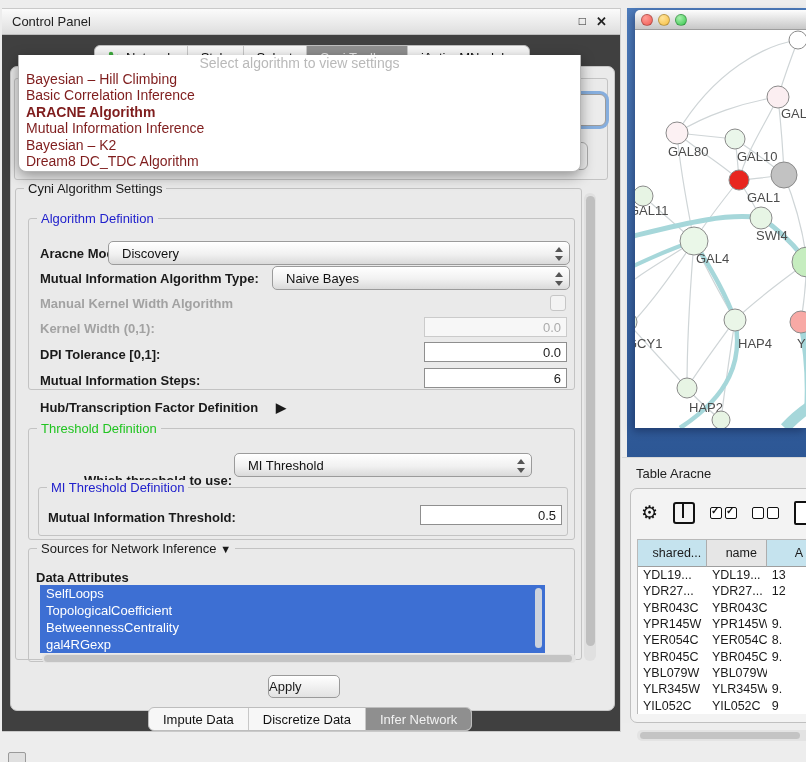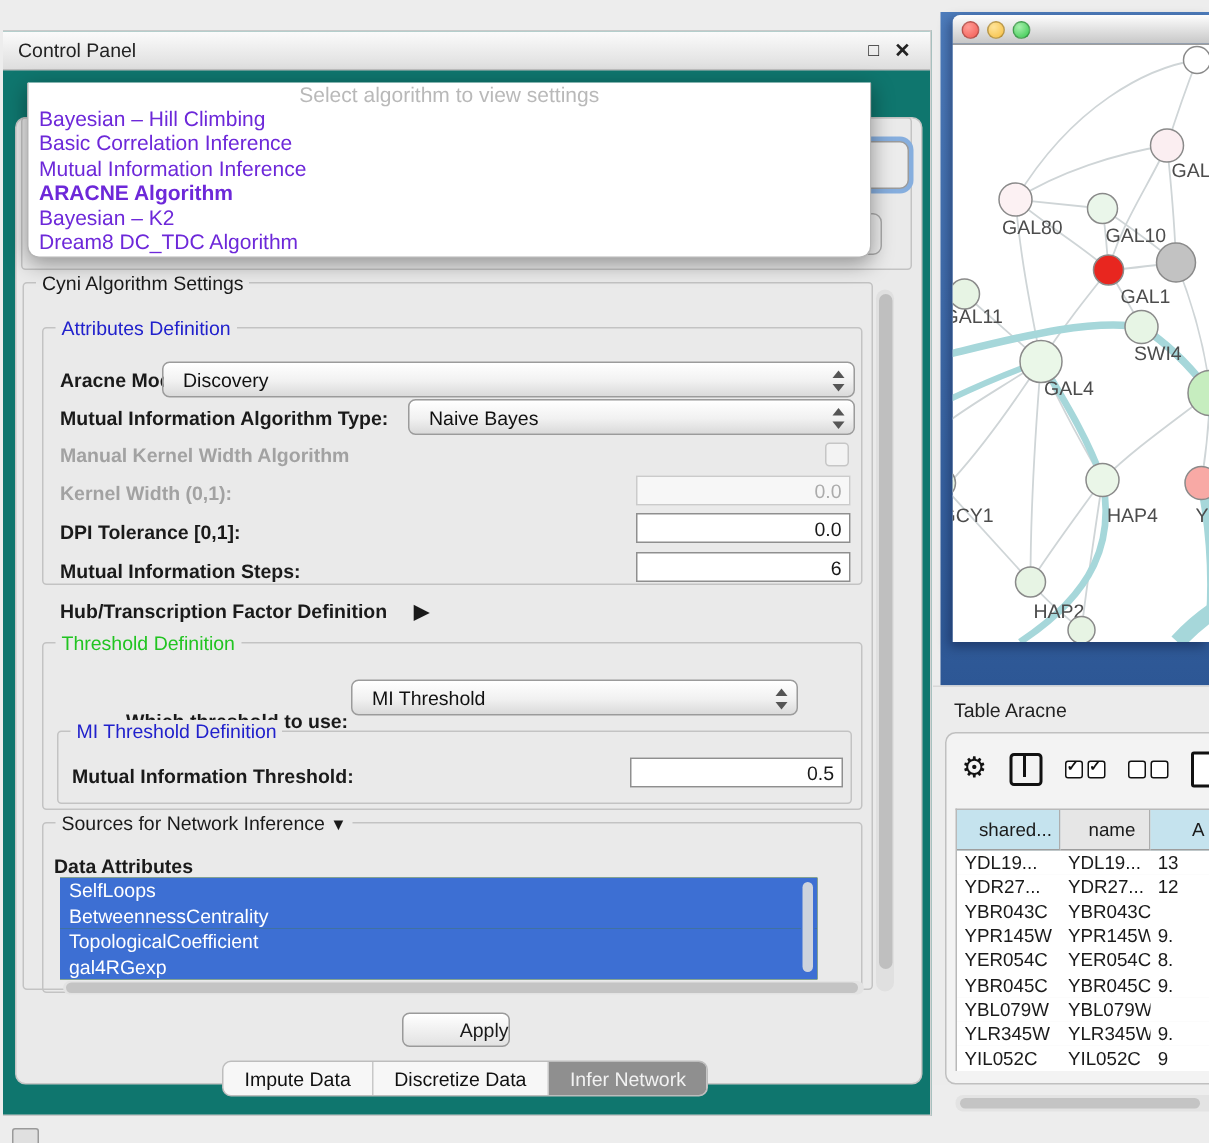--- a/index.html
+++ b/index.html
@@ -1,21 +1,21 @@
 <!DOCTYPE html>
 <html style="--selection-blue: #3d6fd3; --legend-blue: #2121cc; --legend-green: #21c421; --tab-selected-gray: #8f8f8f; --desktop-blue-top: #4d7cbc; --desktop-blue-bottom: #2d5795; --edge-teal: #a6d7da; --edge-gray: #cfd5d7; --header-selected: #c5e3ee; --traffic-red: #f25a52; --traffic-yellow: #f6be40; --traffic-green: #35c74c; --node-red: #e8261f;"><head>
 <meta charset="utf-8">
 <style>
   html,body{margin:0;padding:0}
   body{width:806px;height:762px;position:relative;overflow:hidden;background:#ededed;
        font-family:"Liberation Sans",sans-serif;color:#1a1a1a;-webkit-font-smoothing:antialiased}
   .abs{position:absolute}
 
   
-  #control-panel{left:2px;top:20px;width:618px;height:722px;background:#0f766e;
+  #control-panel{left:2px;top:8px;width:618px;height:722px;background:#404040;
                  border:1px solid #c9c9c9;border-left:none;border-right:1px solid #d2d2d2}
   #cp-titlebar{left:0;top:0;width:100%;height:25px;background:linear-gradient(#fbfbfb,#dedede);
                border-bottom:1px solid #bdbdbd;font-size:13px;line-height:25px}
   #cp-title{padding-left:10px;color:#222}
   .win-btn{position:absolute;top:0;height:25px;line-height:25px;font-size:12px;color:#222;font-weight:bold;cursor:default}
   #float-btn{right:34px}
   #close-btn{right:13px;font-size:13px}
 
   
   #cp-tabs{left:92px;top:36px;width:434px;height:22px;display:flex;background:#f7f7f7;
@@ -34,21 +34,21 @@
   .gbox{position:absolute;border:1px solid #c3c3c3;border-radius:3px}
   .legend{position:absolute;top:-8px;left:8px;background:#eaeaea;padding:0 4px;font-size:13px;white-space:nowrap}
   .legend.blue{color:var(--legend-blue)}
   .legend.green{color:var(--legend-green)}
 
   
   #algo-popup{left:18px;top:55px;width:561px;height:116px;background:#ffffff;z-index:40;
               border:1px solid #b5b5b5;border-top:none;border-radius:0 0 8px 8px;
               box-shadow:0 4px 14px rgba(0,0,0,.38);overflow:hidden}
   #algo-popup-header{height:16px;text-align:center;color:#b9b9b9;font-size:14px;line-height:17px}
-  .dd-item{font-size:14px;line-height:16.4px;padding-left:7px;color:#6d28d9;white-space:nowrap}
+  .dd-item{font-size:14px;line-height:16.4px;padding-left:7px;color:#7f1d1d;white-space:nowrap}
   .dd-item.selected{font-weight:bold}
 
   
   .combo{position:absolute;height:24px;border:1px solid #9b9b9b;border-radius:5px;
          background:linear-gradient(#ffffff 0%,#f1f1f1 55%,#dadada 100%);
          box-shadow:inset 0 1px 0 #fff;font-size:13px;display:flex;align-items:center;
          padding-left:13px;box-sizing:border-box;color:#111}
   .stepper{position:absolute;right:7px;top:4px;width:8px;height:16px}
   .stepper:before{content:"";position:absolute;left:1px;top:1px;border-left:4px solid transparent;
                   border-right:4px solid transparent;border-bottom:5px solid #555}
@@ -74,21 +74,21 @@
   #attr-scroll-thumb{position:absolute;left:1px;top:1px;width:7px;height:60px;background:#cdd3dd;border-radius:4px}
 
   
   .vscroll-track{background:#e0e0e0;border-radius:6px}
   .vscroll-thumb{position:absolute;background:#bfbfbf;border-radius:6px}
   .hscroll-track{background:#e3e3e3;border-radius:5px}
   .hscroll-thumb{position:absolute;background:#c4c4c4;border-radius:5px}
 
   
   #apply-btn{left:268px;top:675px;width:70px;height:21px;border:1px solid #9a9a9a;border-radius:5px;
-             background:linear-gradient(#ffffff,#e2e2e2);font-size:13px;text-align:right;line-height:21px}
+             background:linear-gradient(#ffffff,#e2e2e2);font-size:13px;text-align:left;line-height:21px}
 
   
   #bottom-tabs{left:148px;top:707px;height:22px;display:flex;background:#f7f7f7;
                border:1px solid #bdbdbd;border-radius:6px;overflow:hidden;font-size:13px}
   .b-tab{display:flex;align-items:center;padding:0 14px;border-right:1px solid #c8c8c8;color:#111;white-space:nowrap}
   .b-tab:last-child{border-right:none}
   .b-tab.selected{background:var(--tab-selected-gray);color:#f2f2f2}
 
   #mini-window-icon{left:8px;top:752px;width:16px;height:14px;border:1px solid #9a9a9a;background:#e0e0e0;border-radius:2px}
 
@@ -175,36 +175,36 @@
 
 <div class="gbox abs" style="left:14px;top:78px;width:592px;height:100px"></div>
 <div class="abs" style="left:548px;top:94px;width:56px;height:30px;border:1px solid #9b9b9b;border-radius:6px;background:#ececec;box-shadow:0 0 0 3px #86aede"></div>
 <div class="shadow-sliver" style="left:300px;top:142px;width:286px;height:26px"></div>
 
 <div id="algo-popup" class="abs">
   <div id="algo-popup-header">Select algorithm to view settings</div>
   <div id="dd-items">
       <div class="dd-item">Bayesian – Hill Climbing</div>
       <div class="dd-item">Basic Correlation Inference</div>
+      <div class="dd-item selected">ARACNE Algorithm</div>
       <div class="dd-item">Mutual Information Inference</div>
-      <div class="dd-item selected">ARACNE Algorithm</div>
       <div class="dd-item">Bayesian – K2</div>
       <div class="dd-item">Dream8 DC_TDC Algorithm</div>
     </div>
 </div>
 
 <div class="gbox abs" style="left:15px;top:188px;width:565px;height:470px">
   <span class="legend">Cyni Algorithm Settings</span>
 </div>
 <div class="vscroll-track abs" style="left:584px;top:193px;width:12px;height:468px">
   <div class="vscroll-thumb" style="left:1.5px;top:3px;width:9px;height:450px"></div>
 </div>
 
 <div class="gbox abs" style="left:28px;top:218px;width:545px;height:170px">
-  <span class="legend blue">Attributes Definition</span>
+  <span class="legend blue">Algorithm Definition</span>
 </div>
 
 <span class="flabel" style="left:40px;top:246px">Aracne Mode:</span>
 <div class="combo" style="left:108px;top:241px;width:462px">
   <span>Discovery</span>
   <span class="stepper"></span>
 </div>
 
 <span class="flabel" style="left:40px;top:271px">Mutual Information Algorithm Type:</span>
 <div class="combo" style="left:272px;top:266px;width:298px">
@@ -240,22 +240,22 @@
 </div>
 <span class="flabel" style="left:48px;top:510px">Mutual Information Threshold:</span>
 <div class="tfield" style="left:420px;top:505px;width:142px">0.5</div>
 
 <div class="gbox abs" style="left:28px;top:548px;width:545px;height:112px">
   <span class="legend"><span>Sources for Network Inference</span> <span style="font-size:11px">▼</span></span>
 </div>
 <span class="flabel" style="left:36px;top:570px">Data Attributes</span>
 <div id="attr-list" class="abs">
     <div class="attr-item">SelfLoops</div>
+    <div class="attr-item">TopologicalCoefficient</div>
     <div class="attr-item">BetweennessCentrality</div>
-    <div class="attr-item">TopologicalCoefficient</div>
     <div class="attr-item">gal4RGexp</div>
   </div>
 <div id="attr-scrollbar" class="abs">
     <div id="attr-scroll-thumb"></div>
   </div>
 <div class="hscroll-track abs" style="left:42px;top:654px;width:534px;height:9px">
   <div class="hscroll-thumb" style="left:2px;top:1px;width:528px;height:7px"></div>
 </div>
 
 <div id="apply-btn" class="abs">Apply</div>

